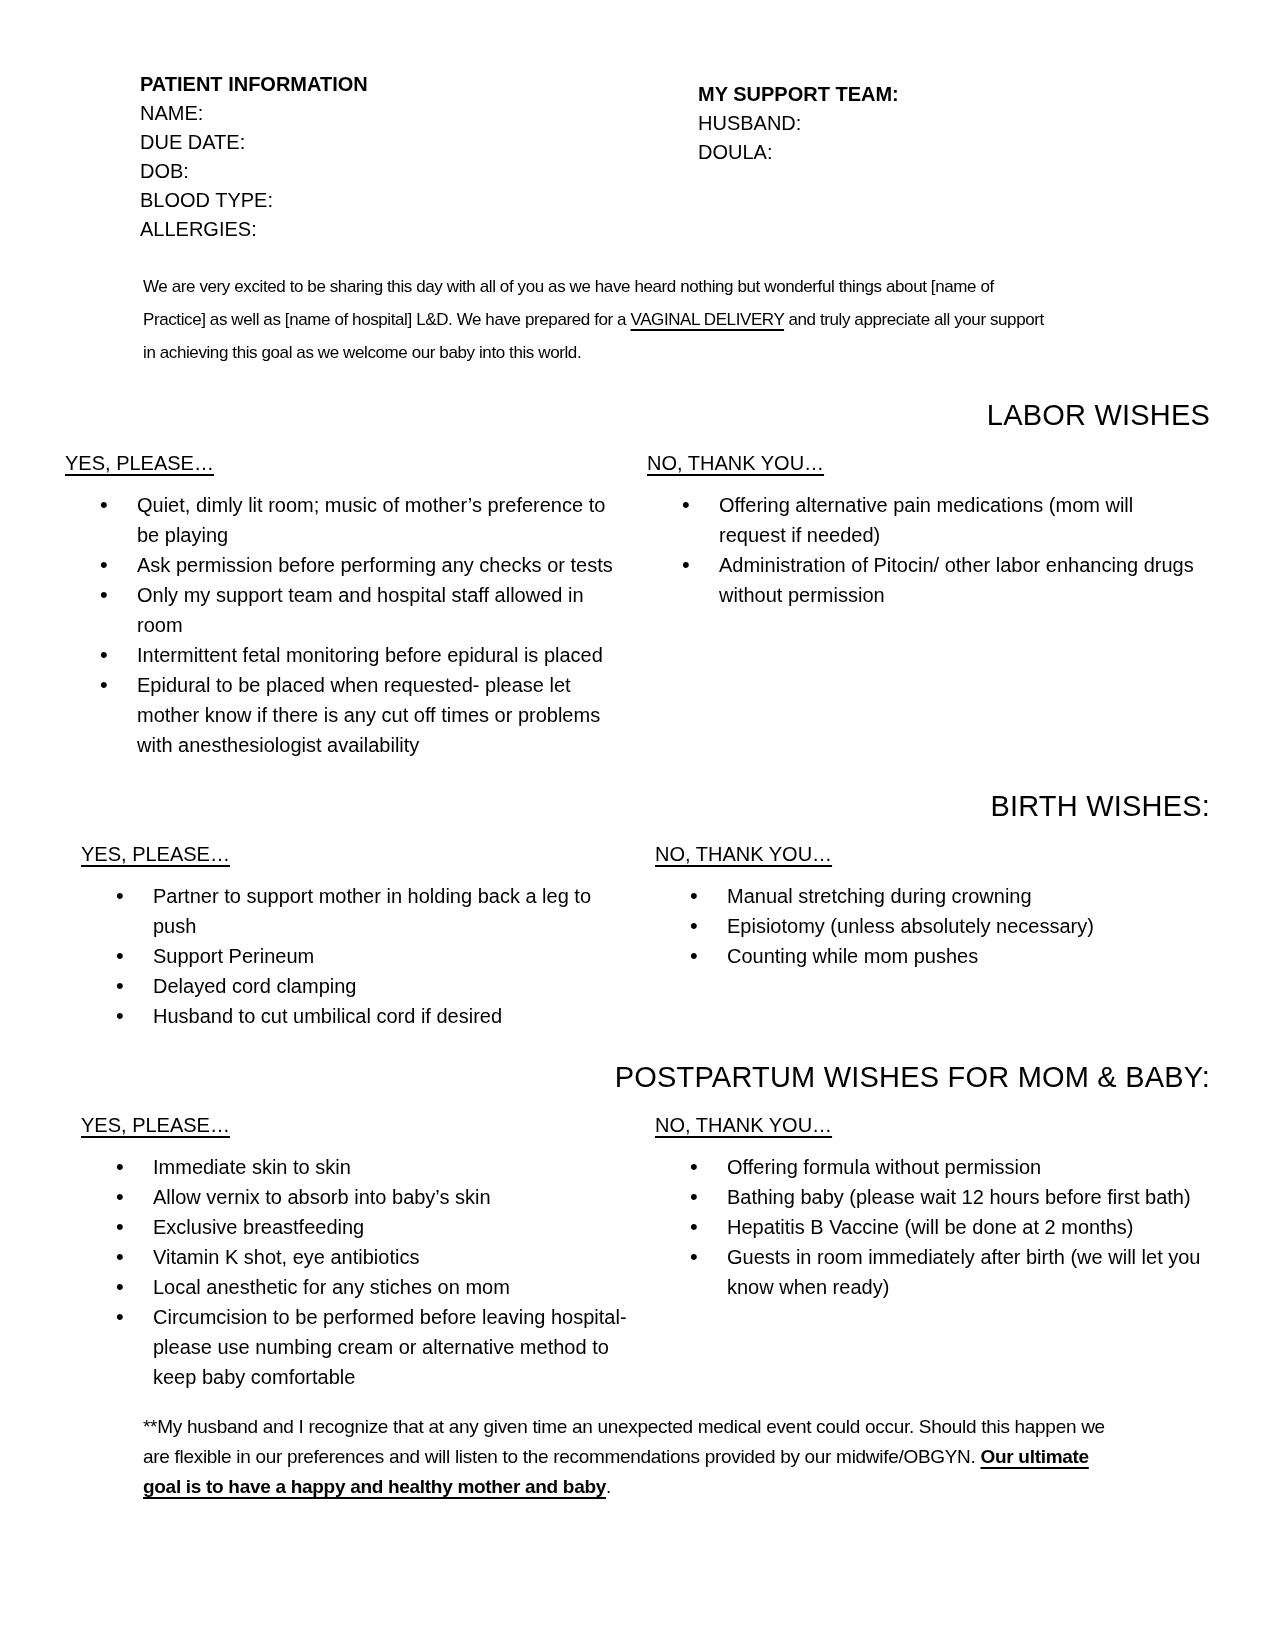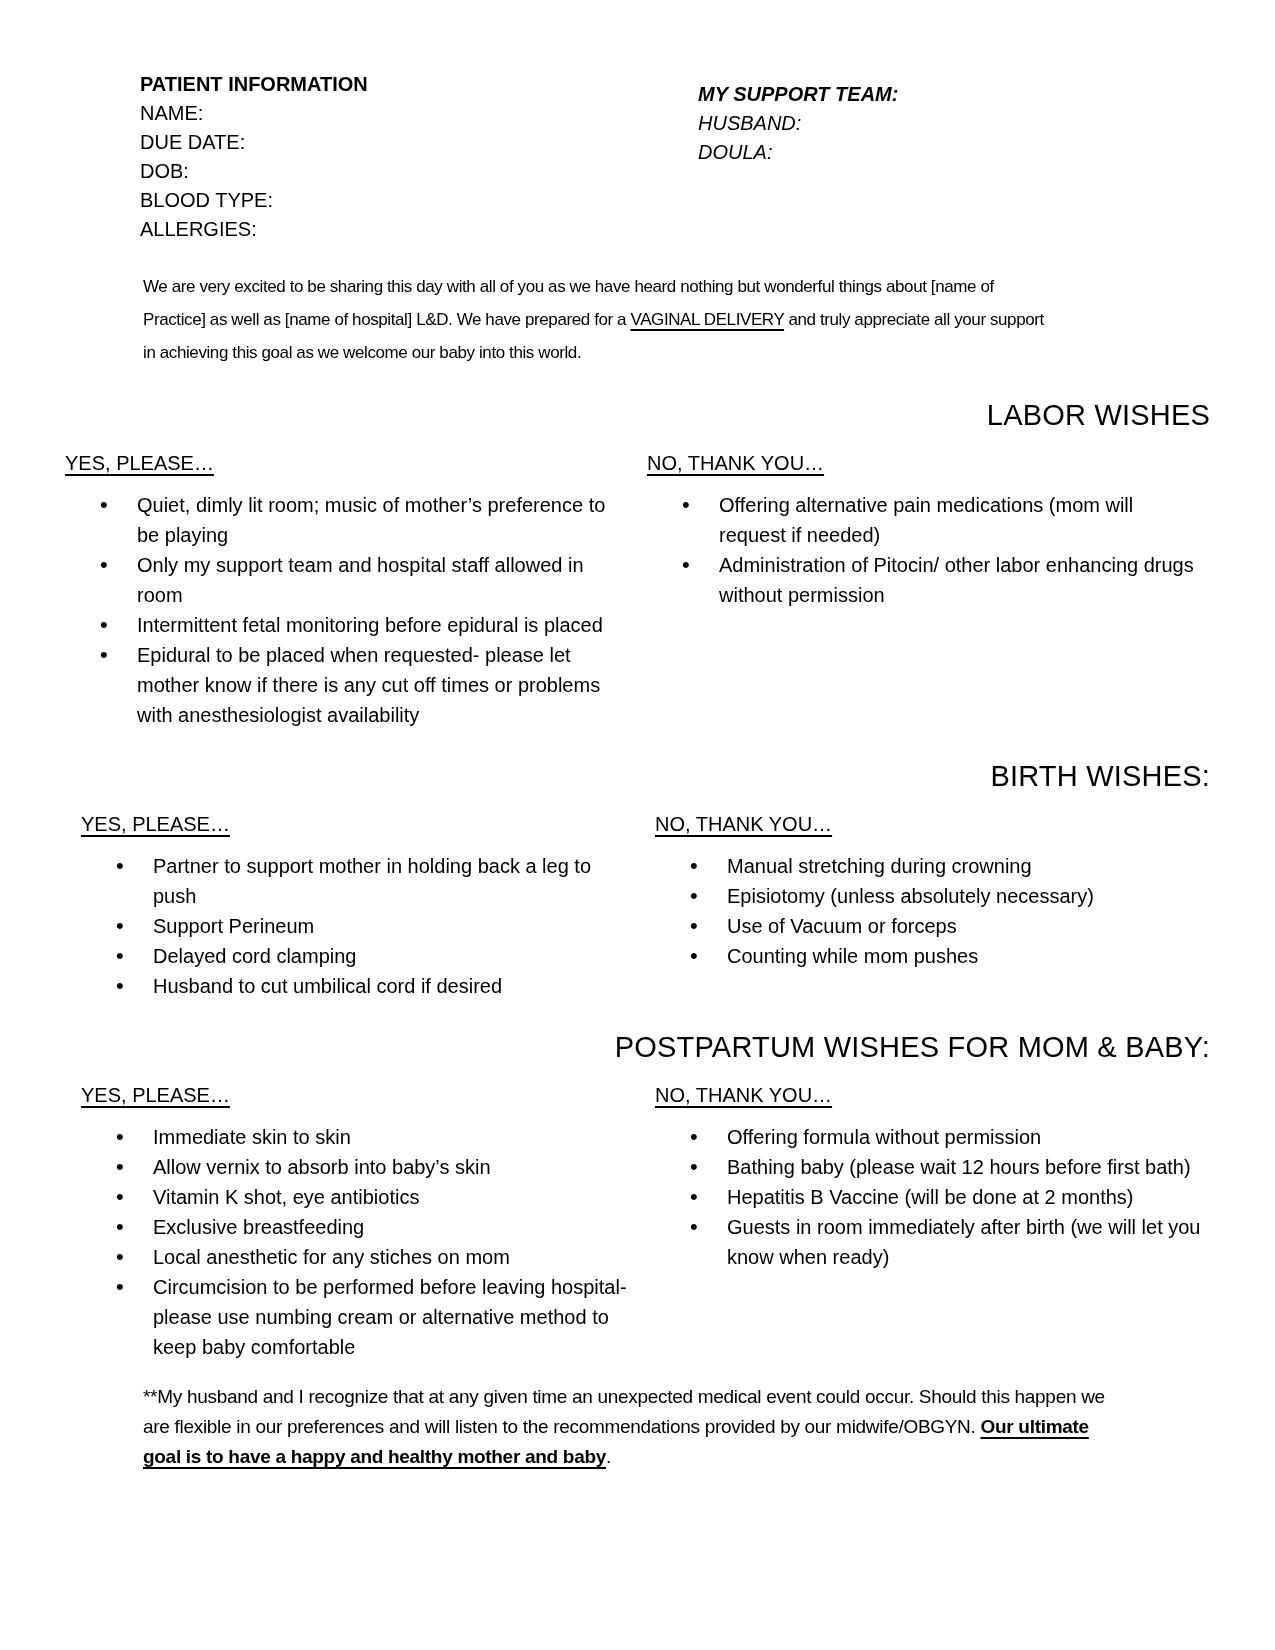--- a/index.html
+++ b/index.html
@@ -17,21 +17,21 @@
     font-family: "Liberation Sans", sans-serif;
     box-sizing: border-box;
     padding: 70px 65px 40px 65px;
   }
   
   .top-info {
     display: flex;
     margin-left: 75px;
   }
   .info-block { width: 558px; }
-  .info-block.support { width: auto; padding-top: 10px; font-style: italic; }
+  .info-block.support { width: auto; padding-top: 10px; }
   .info-title {
     font-weight: bold;
     font-size: 20px;
     line-height: 29px;
   }
   ul.plain-list {
     list-style: none;
     margin: 0;
     padding: 0;
   }
@@ -132,20 +132,21 @@
 
   <p class="intro"><span>We are very excited to be sharing this day with all of you as we have heard nothing but wonderful things about [name of Practice] as well as [name of hospital] L&amp;D. We have prepared for a </span><span class="u">VAGINAL DELIVERY</span><span> and truly appreciate all your support in achieving this goal as we welcome our baby into this world.</span></p>
 
   <section class="wishes">
     <h2>LABOR WISHES</h2>
     <div class="cols">
       <div class="col">
         <span class="col-title">YES, PLEASE…</span>
         <ul class="bullets">
             <li>Quiet, dimly lit room; music of mother’s preference to be playing</li>
+            <li>Ask permission before performing any checks or tests</li>
             <li>Only my support team and hospital staff allowed in room</li>
             <li>Intermittent fetal monitoring before epidural is placed</li>
             <li>Epidural to be placed when requested- please let mother know if there is any cut off times or problems with anesthesiologist availability</li>
           </ul>
       </div>
       <div class="col">
         <span class="col-title">NO, THANK YOU…</span>
         <ul class="bullets">
             <li>Offering alternative pain medications (mom will request if needed)</li>
             <li>Administration of Pitocin/ other labor enhancing drugs without permission</li>
@@ -164,37 +165,36 @@
             <li>Support Perineum</li>
             <li>Delayed cord clamping</li>
             <li>Husband to cut umbilical cord if desired</li>
           </ul>
       </div>
       <div class="col">
         <span class="col-title">NO, THANK YOU…</span>
         <ul class="bullets">
             <li>Manual stretching during crowning</li>
             <li>Episiotomy (unless absolutely necessary)</li>
-            <li>Use of Vacuum or forceps</li>
             <li>Counting while mom pushes</li>
           </ul>
       </div>
     </div>
   </section>
 
   <section class="wishes">
     <h2>POSTPARTUM WISHES FOR MOM &amp; BABY:</h2>
     <div class="cols">
       <div class="col offset">
         <span class="col-title">YES, PLEASE…</span>
         <ul class="bullets">
             <li>Immediate skin to skin</li>
             <li>Allow vernix to absorb into baby’s skin</li>
+            <li>Exclusive breastfeeding</li>
             <li>Vitamin K shot, eye antibiotics</li>
-            <li>Exclusive breastfeeding</li>
             <li>Local anesthetic for any stiches on mom</li>
             <li>Circumcision to be performed before leaving hospital- please use numbing cream or alternative method to keep baby comfortable</li>
           </ul>
       </div>
       <div class="col">
         <span class="col-title">NO, THANK YOU…</span>
         <ul class="bullets">
             <li>Offering formula without permission</li>
             <li>Bathing baby (please wait 12 hours before first bath)</li>
             <li>Hepatitis B Vaccine (will be done at 2 months)</li>

